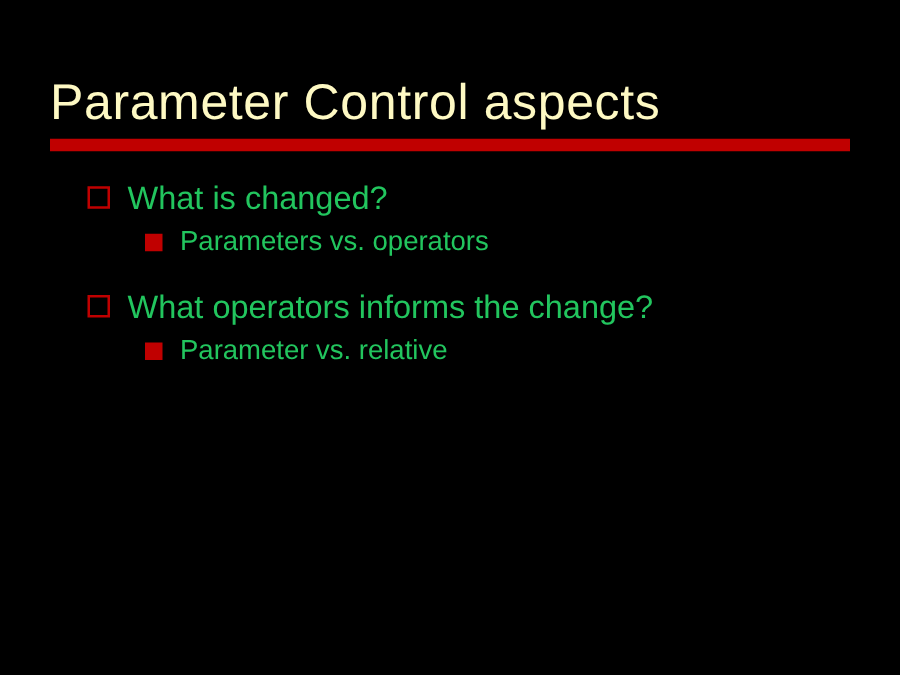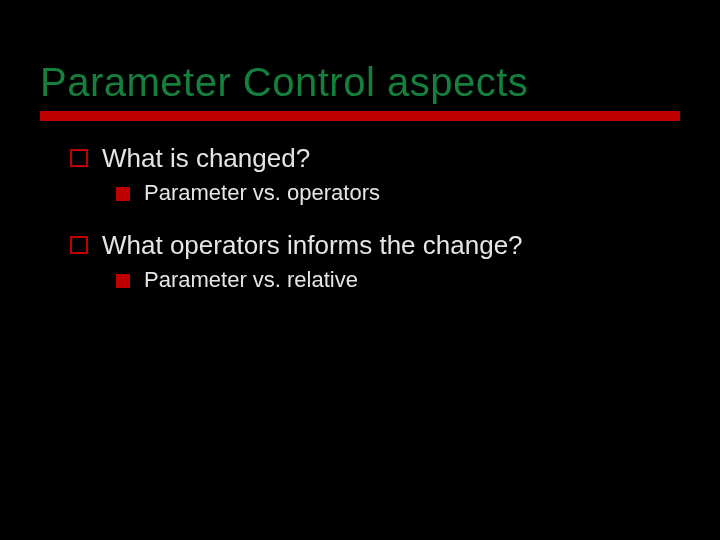--- a/index.html
+++ b/index.html
@@ -15,21 +15,21 @@
   .slide {
     box-sizing: border-box;
     width: 720px;
     height: 540px;
     padding: 60px 40px 40px 40px;
     background: #000000;
   }
   .title {
     font-size: 40px;
     font-weight: 400;
-    color: #15803d;
+    color: #fef9c3;
     margin: 0 0 6px 0;
     letter-spacing: 0.5px;
   }
   .rule {
     height: 10px;
     background: #c00000;
     width: 100%;
     margin-bottom: 22px;
   }
   .bullet-l1 {
@@ -57,37 +57,37 @@
   }
   .bullet-l2 .marker {
     flex: 0 0 auto;
     width: 14px;
     height: 14px;
     background: #c00000;
     margin-top: 7px;
     margin-right: 14px;
   }
   .text {
-    color: #e5e5e5;
+    color: #22c55e;
   }
 </style>
 </head>
 <body>
 
 <div class="slide">
   <h1 class="title">Parameter Control aspects</h1>
   <div class="rule"></div>
 
   <div class="bullet-l1">
     <span class="marker"></span>
     <span class="text">What is changed?</span>
   </div>
   <div class="bullet-l2">
     <span class="marker"></span>
-    <span class="text">Parameter vs. operators</span>
+    <span class="text">Parameters vs. operators</span>
   </div>
 
   <div class="bullet-l1">
     <span class="marker"></span>
     <span class="text">What operators informs the change?</span>
   </div>
   <div class="bullet-l2">
     <span class="marker"></span>
     <span class="text">Parameter vs. relative</span>
   </div>

